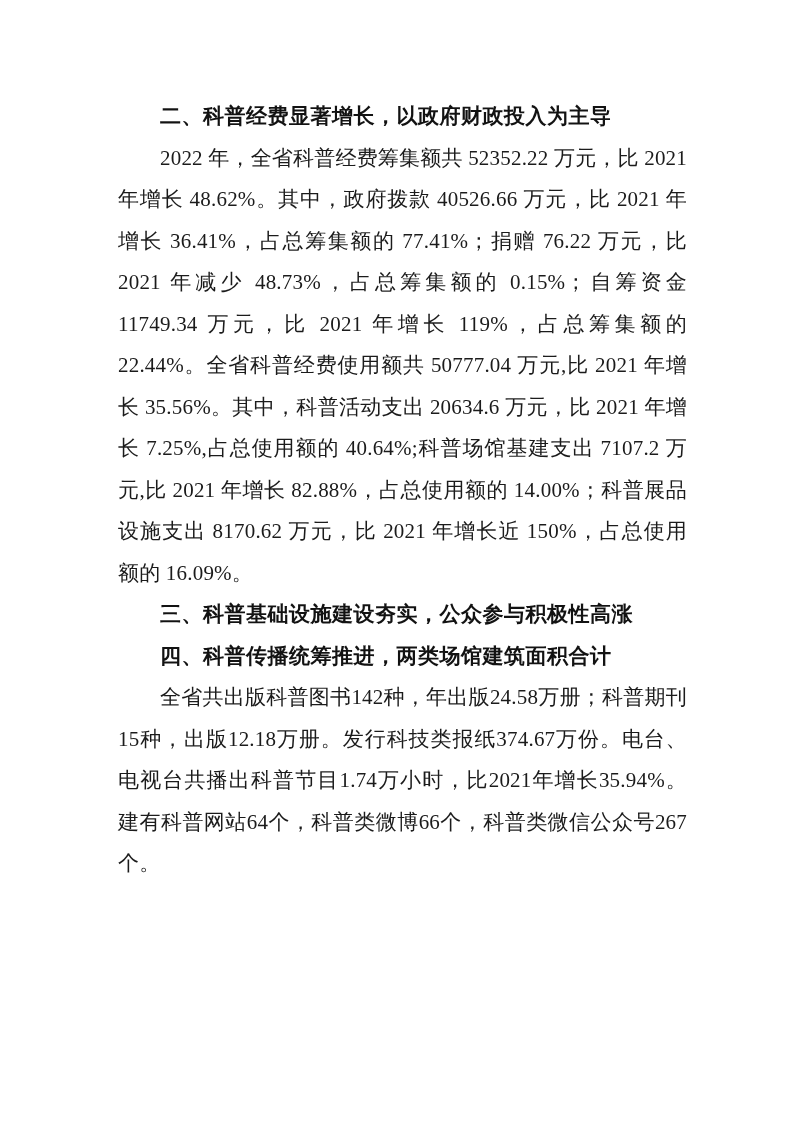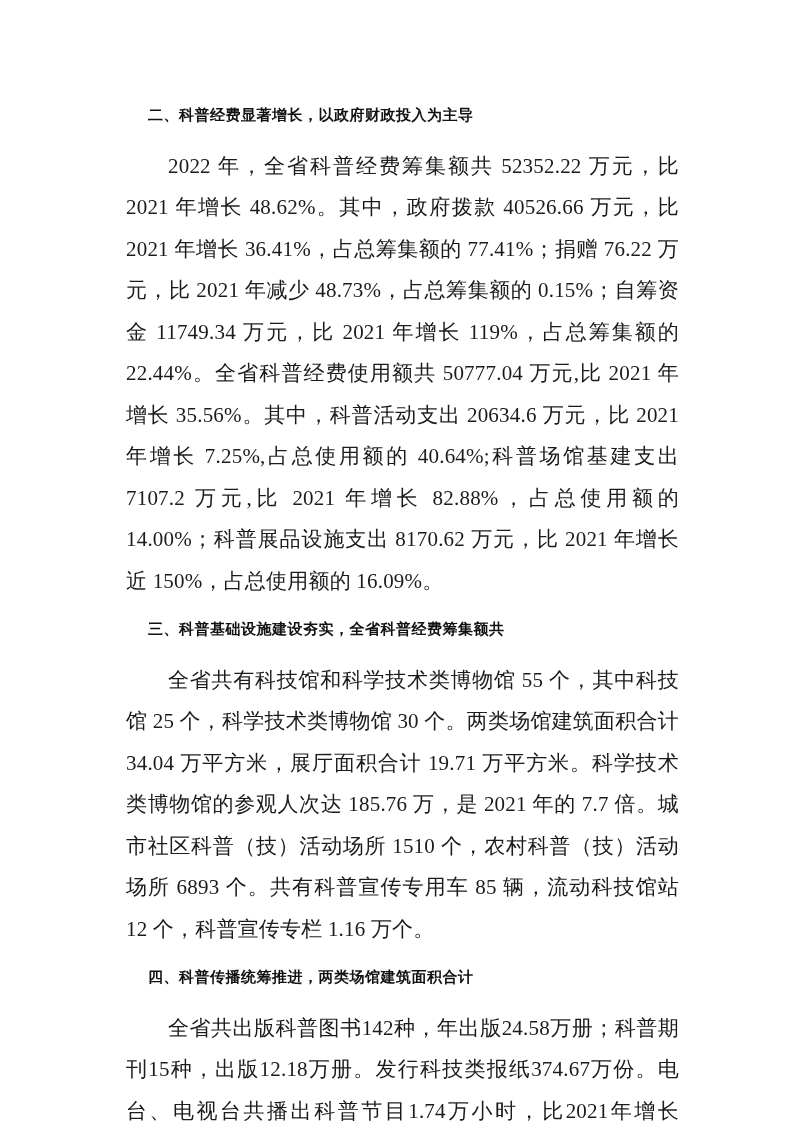--- a/index.html
+++ b/index.html
@@ -16,54 +16,53 @@
   }
   .page {
     box-sizing: border-box;
     width: 800px;
     height: 1132px;
     padding: 96px 113px 0 118px;
     background: #ffffff;
     overflow: hidden;
   }
   .sec-heading {
-    font-family: Liberation Mono, monospace;
+    font-family: Liberation Serif, serif;
     font-weight: bold;
-    font-size: 15px;
+    font-size: 21px;
     line-height: 41.5px;
     margin: 0;
     text-indent: 2em;
     color: #121212;
     letter-spacing: 0.5px;
     white-space: nowrap;
   }
   .sec-para {
     font-size: 21px;
     line-height: 41.5px;
-    margin: 8px;
+    margin: 0;
     text-indent: 2em;
     text-align: justify;
     text-justify: inter-ideograph;
     letter-spacing: 0.2px;
     color: #1b1b1b;
   }
 </style>
 </head>
 <body>
 
 <div class="page">
 
   <section>
     <h2 class="sec-heading">二、科普经费显著增长，以政府财政投入为主导</h2>
     <p class="sec-para">2022 年，全省科普经费筹集额共 52352.22 万元，比 2021 年增长 48.62%。其中，政府拨款 40526.66 万元，比 2021 年增长 36.41%，占总筹集额的 77.41%；捐赠 76.22 万元，比 2021 年减少 48.73%，占总筹集额的 0.15%；自筹资金 11749.34 万元，比 2021 年增长 119%，占总筹集额的 22.44%。全省科普经费使用额共 50777.04 万元,比 2021 年增长 35.56%。其中，科普活动支出 20634.6 万元，比 2021 年增长 7.25%,占总使用额的 40.64%;科普场馆基建支出 7107.2 万元,比 2021 年增长 82.88%，占总使用额的 14.00%；科普展品设施支出 8170.62 万元，比 2021 年增长近 150%，占总使用额的 16.09%。</p>
   </section>
 
   <section>
-    <h2 class="sec-heading">三、科普基础设施建设夯实，全省科普经费筹集额共</h2>
-    <p class="sec-para">全省共有科技馆和科学技术类博物馆 55 个，其中科技馆 25 个，科学技术类博物馆 30 个。两类场馆建筑面积合计 34.04 万平方米，展厅面积合计 19.71 万平方米。科学技术类博物馆的参观人次达 185.76 万，是 2021 年的 7.7 倍。城市社区科普（技）活动场所 1510 个，农村科普（技）活动场所 6893 个。共有科普宣传专用车 85 辆，流动科技馆站 12 个，科普宣传专栏 1.16 万个。</p>
+    <h2 class="sec-heading">三、科普基础设施建设夯实，公众参与积极性高涨</h2>
   </section>
 
   <section>
     <h2 class="sec-heading">四、科普传播统筹推进，两类场馆建筑面积合计</h2>
     <p class="sec-para">全省共出版科普图书142种，年出版24.58万册；科普期刊15种，出版12.18万册。发行科技类报纸374.67万份。电台、电视台共播出科普节目1.74万小时，比2021年增长35.94%。建有科普网站64个，科普类微博66个，科普类微信公众号267个。</p>
   </section>
 
 </div>
 
 </body></html>

